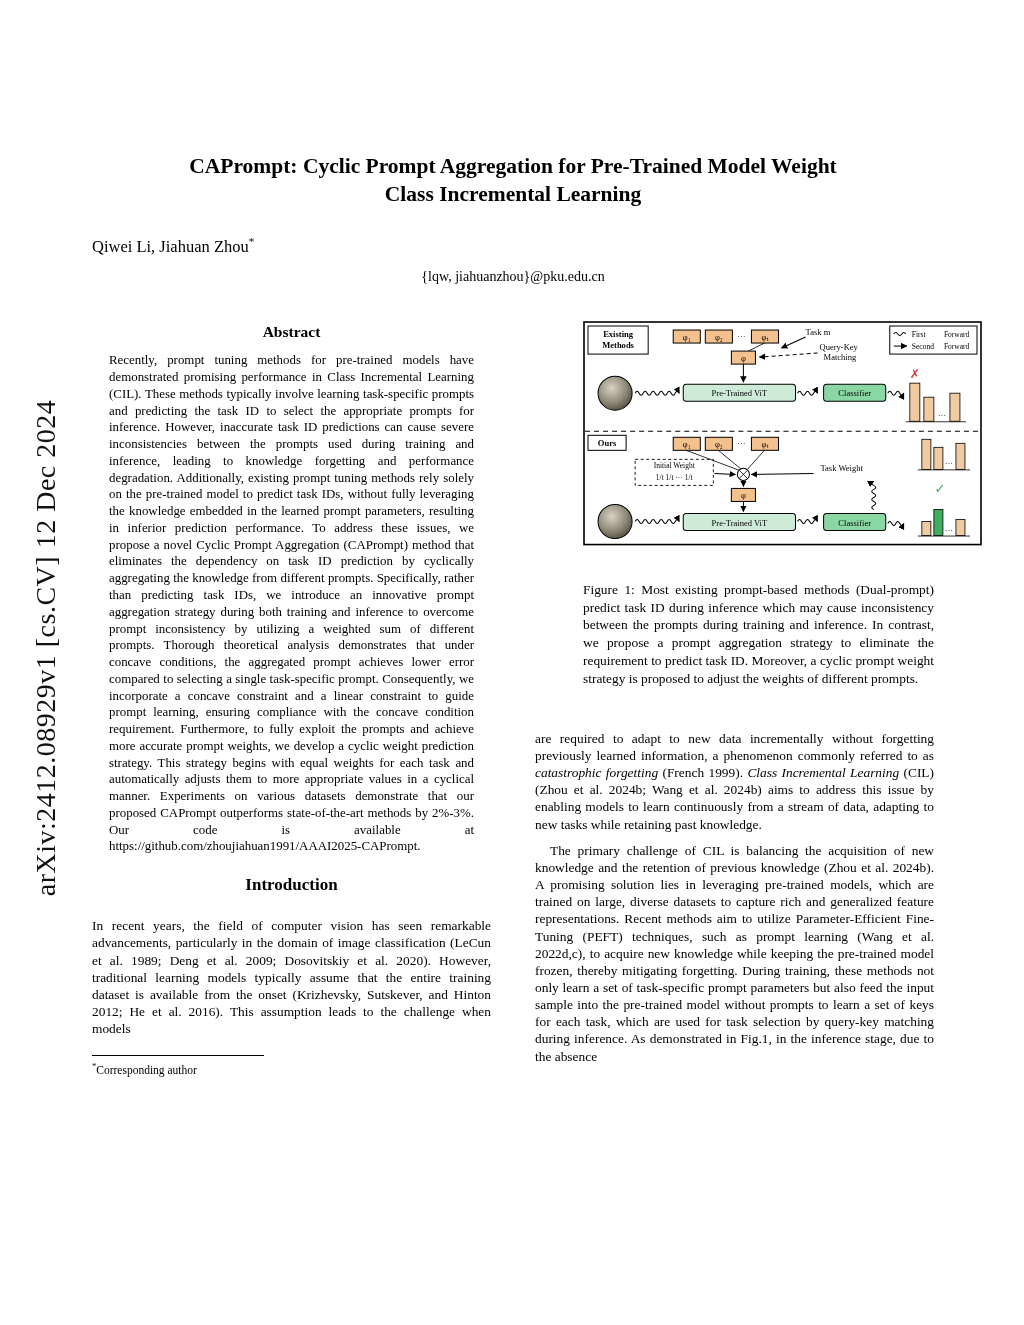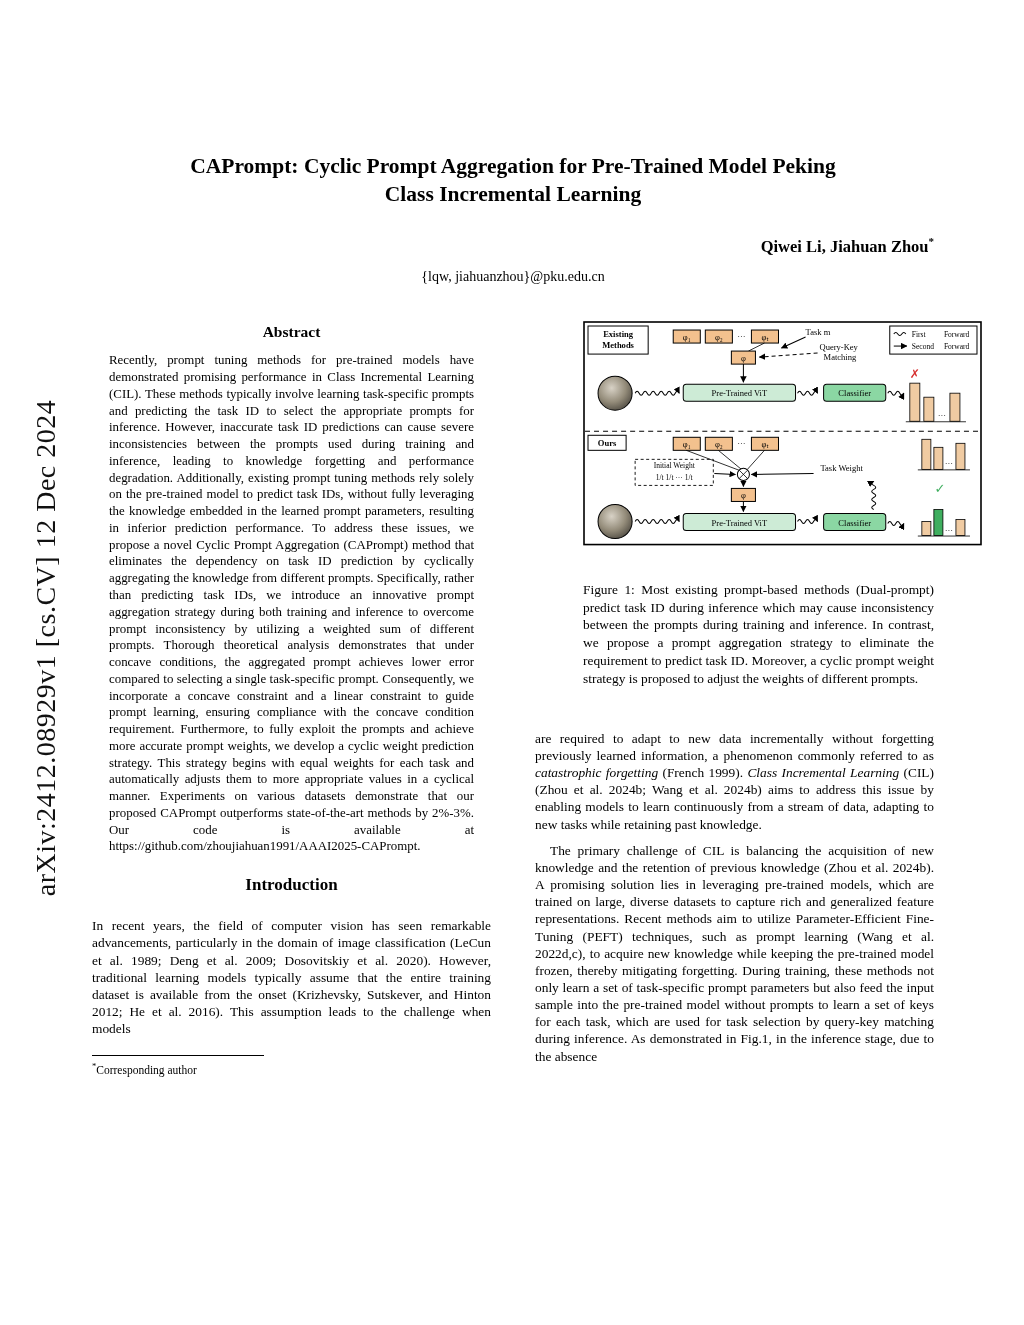--- a/index.html
+++ b/index.html
@@ -8,21 +8,21 @@
     background:#ffffff; color:#000;
     font-family:"Liberation Serif", serif; overflow:hidden;
   }
   .arxiv-sidebar {
     position:absolute; left:46px; top:648px;
     transform:translate(-50%,-50%) rotate(-90deg);
     font-size:28px; white-space:nowrap; letter-spacing:0.5px; color:#111;
   }
   .content { position:absolute; left:92px; top:152px; width:842px; }
   .title { text-align:center; font-size:21.5px; font-weight:bold; line-height:1.32; margin:0 0 26px 0; }
-  .authors { text-align:right; font-size:16.5px; font-weight:bold; margin:0 0 13px 0; }
+  .authors { text-align:left; font-size:16.5px; font-weight:normal; margin:0 0 13px 0; }
   .authors sup { font-size:11px; }
   .affiliation { text-align:center; font-size:14.5px; margin:0 0 5px 0; }
   .email { text-align:center; font-size:14px; margin:0 0 36px 0; }
   .columns { display:flex; gap:44px; }
   .col { width:399px; }
   .abstract-heading { text-align:center; font-weight:bold; font-size:15.5px; margin:2px 0 11px 0; }
   .abstract-text { font-size:12.9px; line-height:1.3; text-align:justify; margin:0 17px; }
   .section-heading { text-align:center; font-weight:bold; font-size:17px; margin:20px 0 22px 0; }
   .par { font-size:13.4px; line-height:1.28; text-align:justify; margin:0 0 9px 0; }
   .par.indent { text-indent:15px; }
@@ -56,21 +56,21 @@
 </head>
 <body>
 
 <div class="page">
 
   <div class="arxiv-sidebar">arXiv:2412.08929v1  [cs.CV]  12 Dec 2024</div>
 
   <div class="content">
 
     <h1 class="title">
-      <span>CAPrompt: Cyclic Prompt Aggregation for Pre-Trained Model Peking</span><br>
+      <span>CAPrompt: Cyclic Prompt Aggregation for Pre-Trained Model Weight</span><br>
       <span>Class Incremental Learning</span>
     </h1>
 
     <div class="authors">
       <span>Qiwei Li, Jiahuan Zhou</span><sup>*</sup>
     </div>
 
     <div class="email">{lqw, jiahuanzhou}@pku.edu.cn</div>
 
     <div class="columns">

